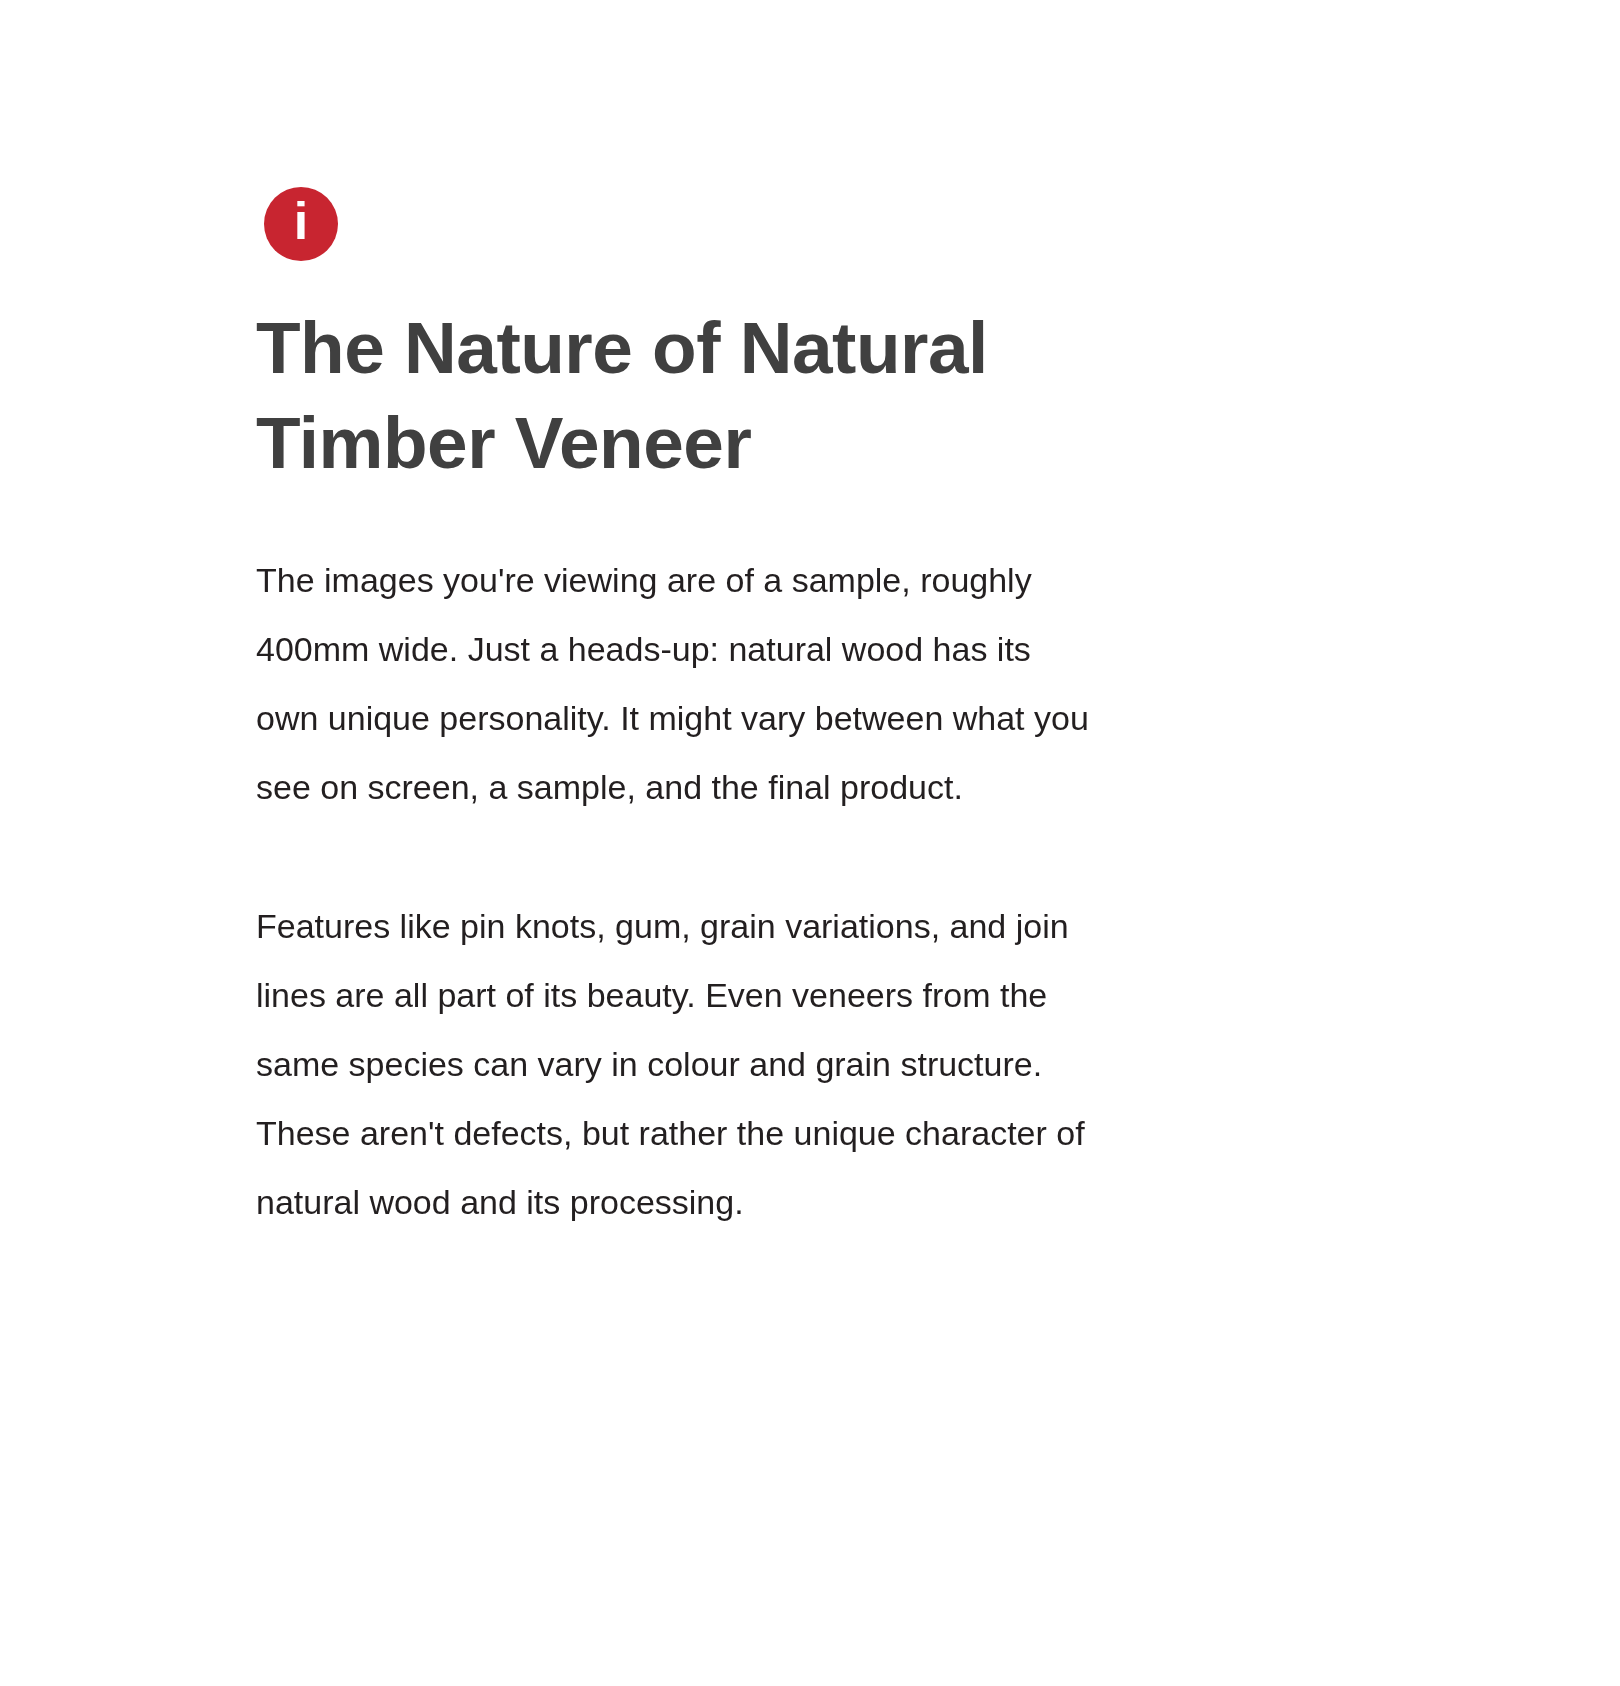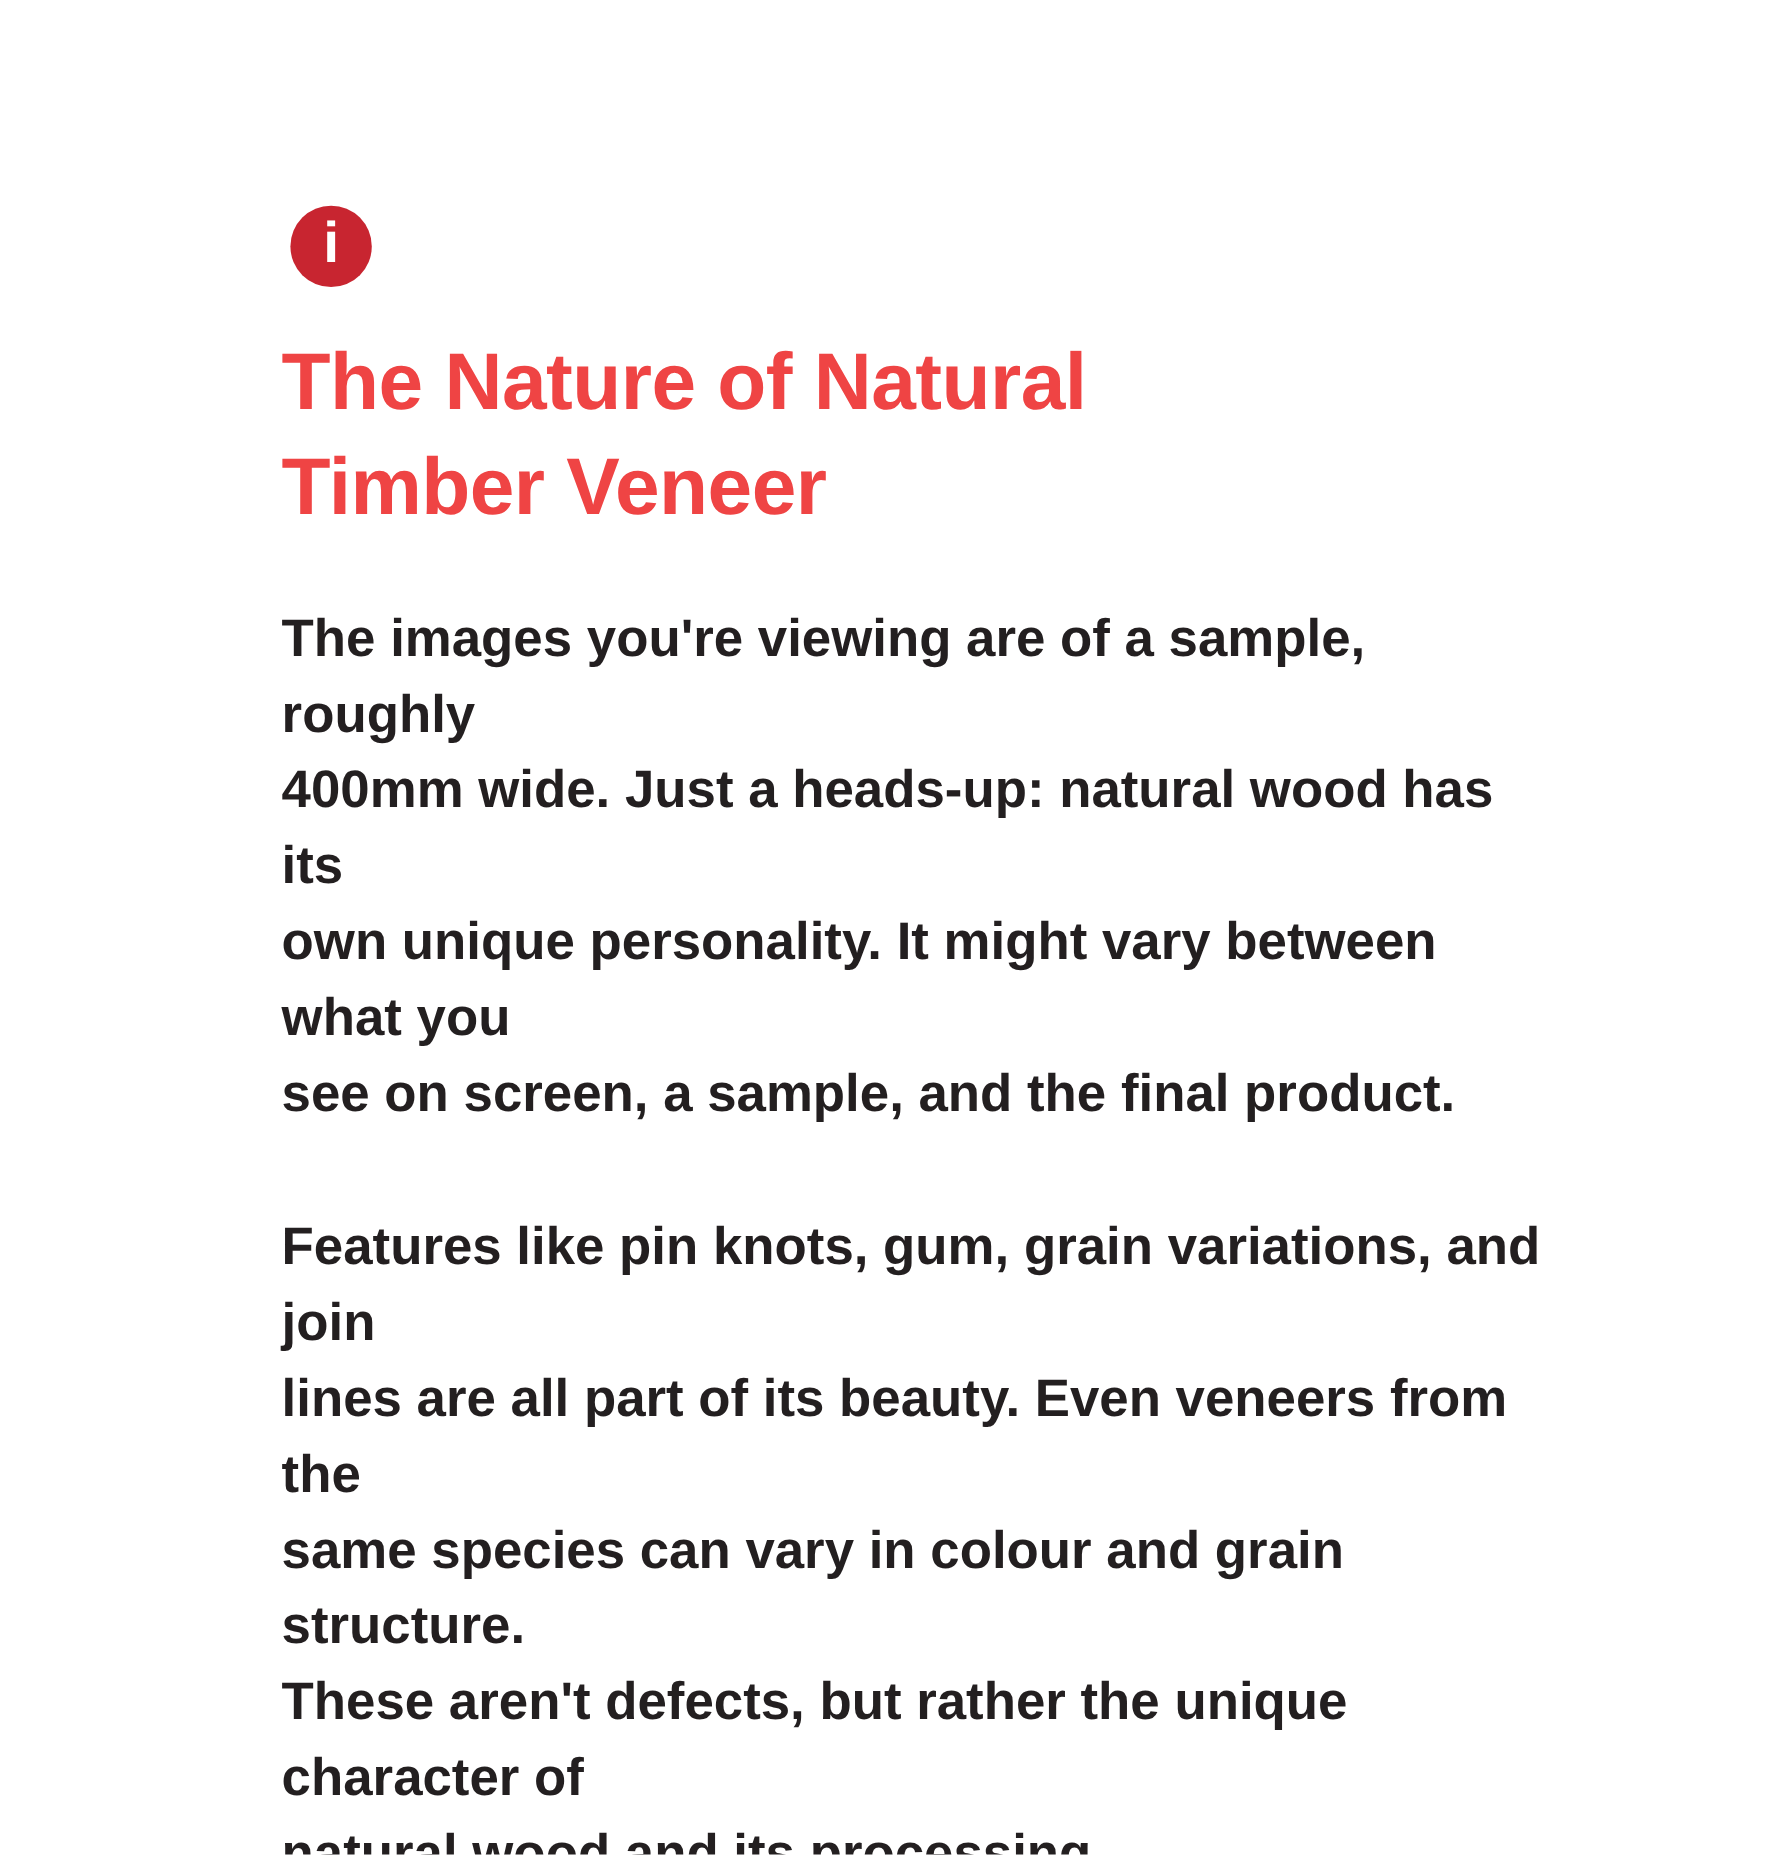--- a/index.html
+++ b/index.html
@@ -31,33 +31,33 @@
   .info-icon span {
     color: #ffffff;
     font-weight: 700;
     font-size: 52px;
     line-height: 1;
     position: relative;
     top: -3px;
   }
   h1.section-heading {
     margin: 39px 0 1px 0;
-    color: #ef4444;
+    color: #404040;
     font-size: 73px;
     line-height: 95px;
     font-weight: 700;
     letter-spacing: -0.5px;
     white-space: pre-line;
   }
   p.body-para {
     margin: 70px 0 0 0;
     color: #231F20;
-    font-size: 48px;
+    font-size: 34px;
     line-height: 69px;
-    font-weight: 700;
+    font-weight: 400;
     white-space: pre-line;
     max-width: 1170px;
   }
   p.body-para.first {
     margin-top: 56px;
   }
 </style>
 </head>
 <body>
 

